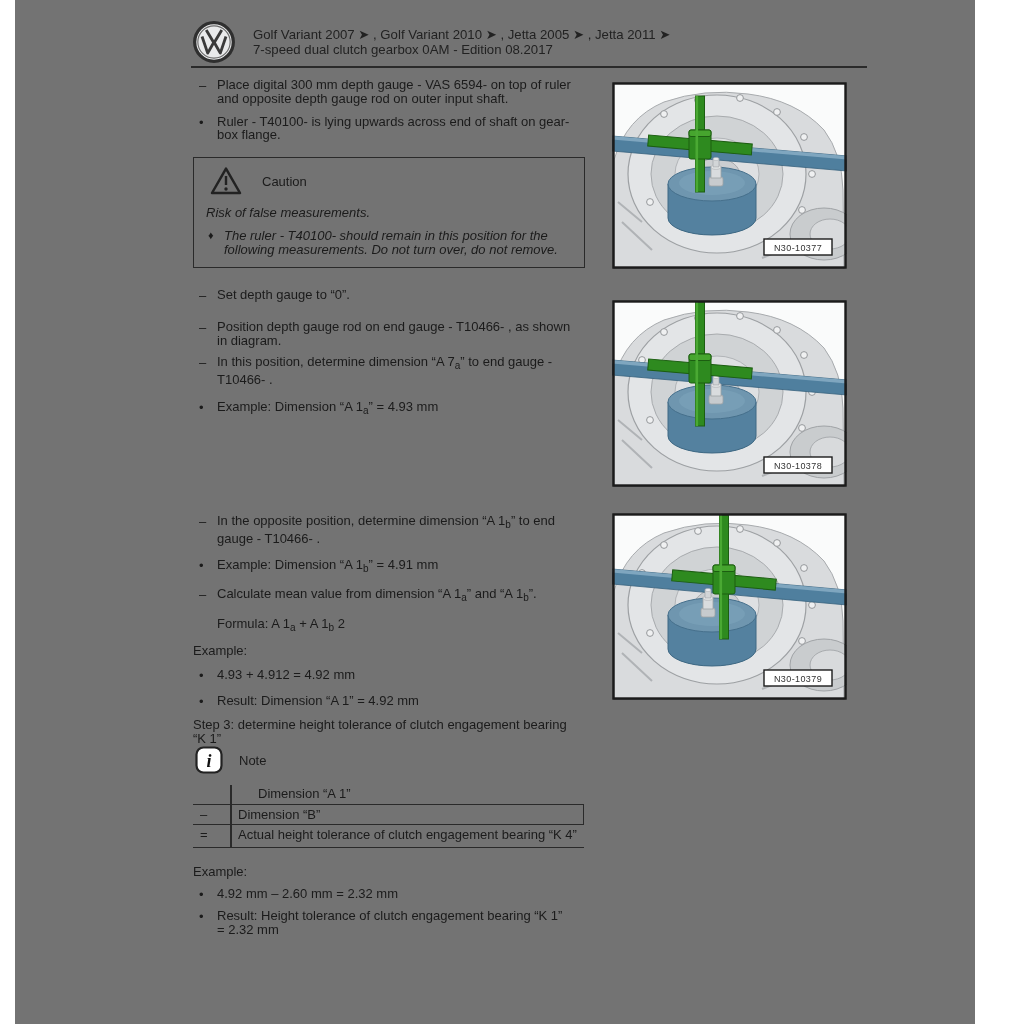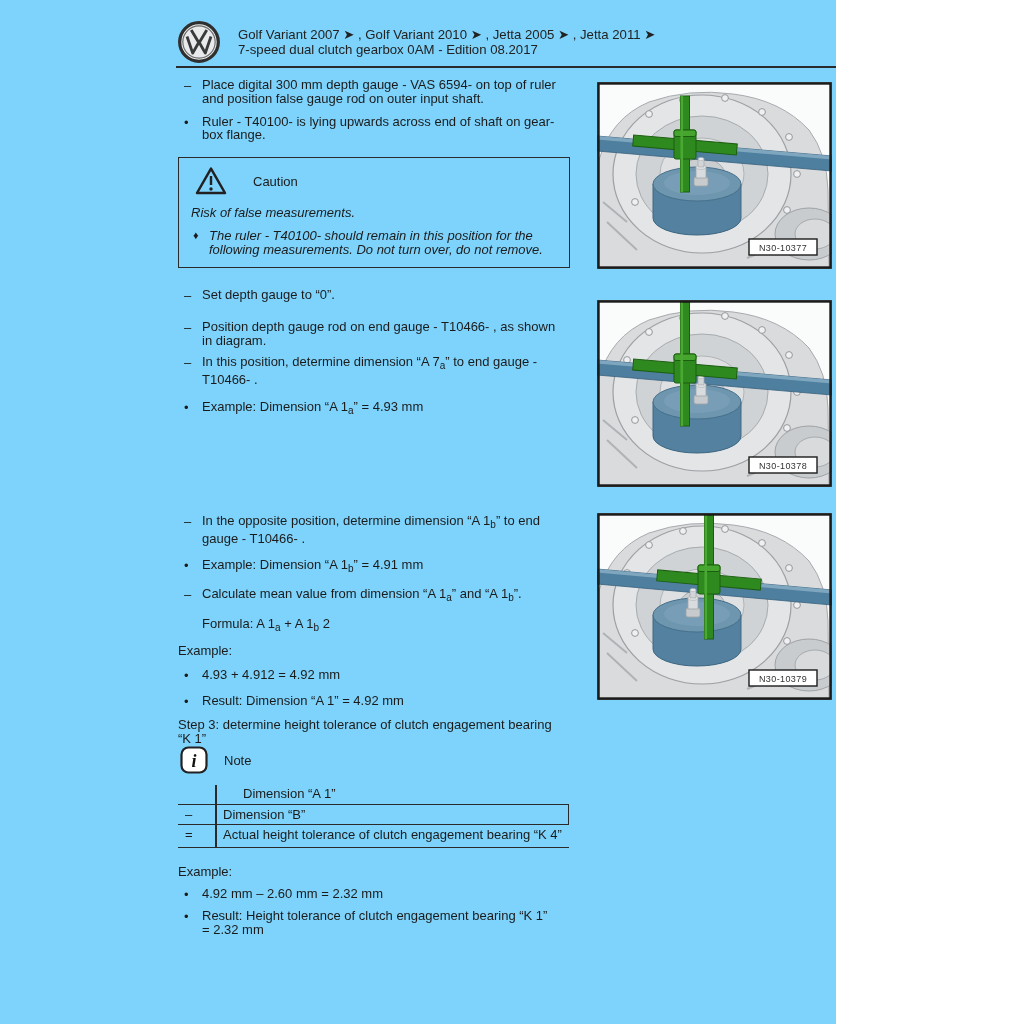--- a/index.html
+++ b/index.html
@@ -1,17 +1,17 @@
 <!DOCTYPE html>
 <html><head>
 <meta charset="utf-8">
 <style>
   html,body{margin:0;padding:0;background:#ffffff;}
-  .page{position:relative;width:836px;height:1024px;background:#7dd3fc;overflow:hidden;
-        font-family:"Liberation Sans",sans-serif;color:#1b1b1b;font-size:13px;}
+  .page{position:relative;width:960px;height:1024px;background:#737373;overflow:hidden;
+        font-family:"Liberation Sans",sans-serif;color:#1b1b1b;font-size:13px;margin-left:15px;}
   
   .hdr{position:absolute;left:178px;top:21px;display:flex;align-items:center;gap:18px;}
   .hdr-lines{line-height:15.5px;font-size:13.2px;color:#222;}
   .hdr-rule{position:absolute;left:176px;top:66px;width:676px;height:2px;background:#2a2a2a;}
   
   .section{position:absolute;left:178px;width:392px;}
   #section1{top:78px;} #section2{top:514px;} #section3{top:745px;}
   .blk{margin-bottom:12px;}
   .tblk{display:flex;}
   .marker{flex:0 0 24px;padding-left:6px;box-sizing:border-box;}
@@ -29,21 +29,21 @@
   #section2 .blk:nth-child(5){margin-bottom:10px;}
   #section2 .blk:nth-child(6){margin-bottom:11px;}
   #section2 .blk:nth-child(7){margin-bottom:9px;}
   #section3 .blk:nth-child(1){margin-bottom:10px;}
   #section3 .blk:nth-child(2){margin-bottom:17px;}
   #section3 .blk:nth-child(3){margin-bottom:9px;}
   #section3 .blk:nth-child(4){margin-bottom:7px;}
   #section3 .blk:nth-child(5){margin-bottom:10px;}
   
   .caution-box{border:1.6px solid #2a2a2a;padding:7px 10px 10px 10px;box-sizing:border-box;width:392px;}
-  .caution-head{display:flex;align-items:center;gap:26px;padding-left:6px;height:32px;}
+  .caution-head{display:flex;align-items:center;gap:20px;padding-left:6px;height:32px;}
   .caution-lead{font-style:italic;margin-top:9px;padding-left:2px;line-height:14px;}
   .caution-item{display:flex;font-style:italic;margin-top:9px;}
   .caution-item .marker{flex:0 0 20px;padding-left:4px;font-size:11px;}
   
   .note-head{display:flex;align-items:center;gap:16px;padding-left:2px;height:30px;}
   .note-text .line{font-style:italic;}
   
   .calc-table{position:relative;width:391px;box-sizing:border-box;}
   .trow{display:flex;}
   .top{flex:0 0 37px;padding-left:7px;box-sizing:border-box;}
@@ -74,21 +74,21 @@
       <div>7-speed dual clutch gearbox 0AM - Edition 08.2017</div>
     </div>
   </div>
   <div class="hdr-rule"></div>
 
   <div id="section1" class="section">
       <div class="tblk blk t-dash">
         <span class="marker">–</span>
         <div class="btext">
           <div class="line"><span>Place digital 300 mm depth gauge - VAS 6594- on top of ruler</span></div>
-          <div class="line"><span>and position false gauge rod on outer input shaft.</span></div>
+          <div class="line"><span>and opposite depth gauge rod on outer input shaft.</span></div>
         </div>
       </div>
       <div class="tblk blk t-bullet">
         <span class="marker">•</span>
         <div class="btext">
           <div class="line"><span>Ruler - T40100- is lying upwards across end of shaft on gear-</span></div>
           <div class="line"><span>box flange.</span></div>
         </div>
       </div>
       <div class="caution-box blk t-caution">

